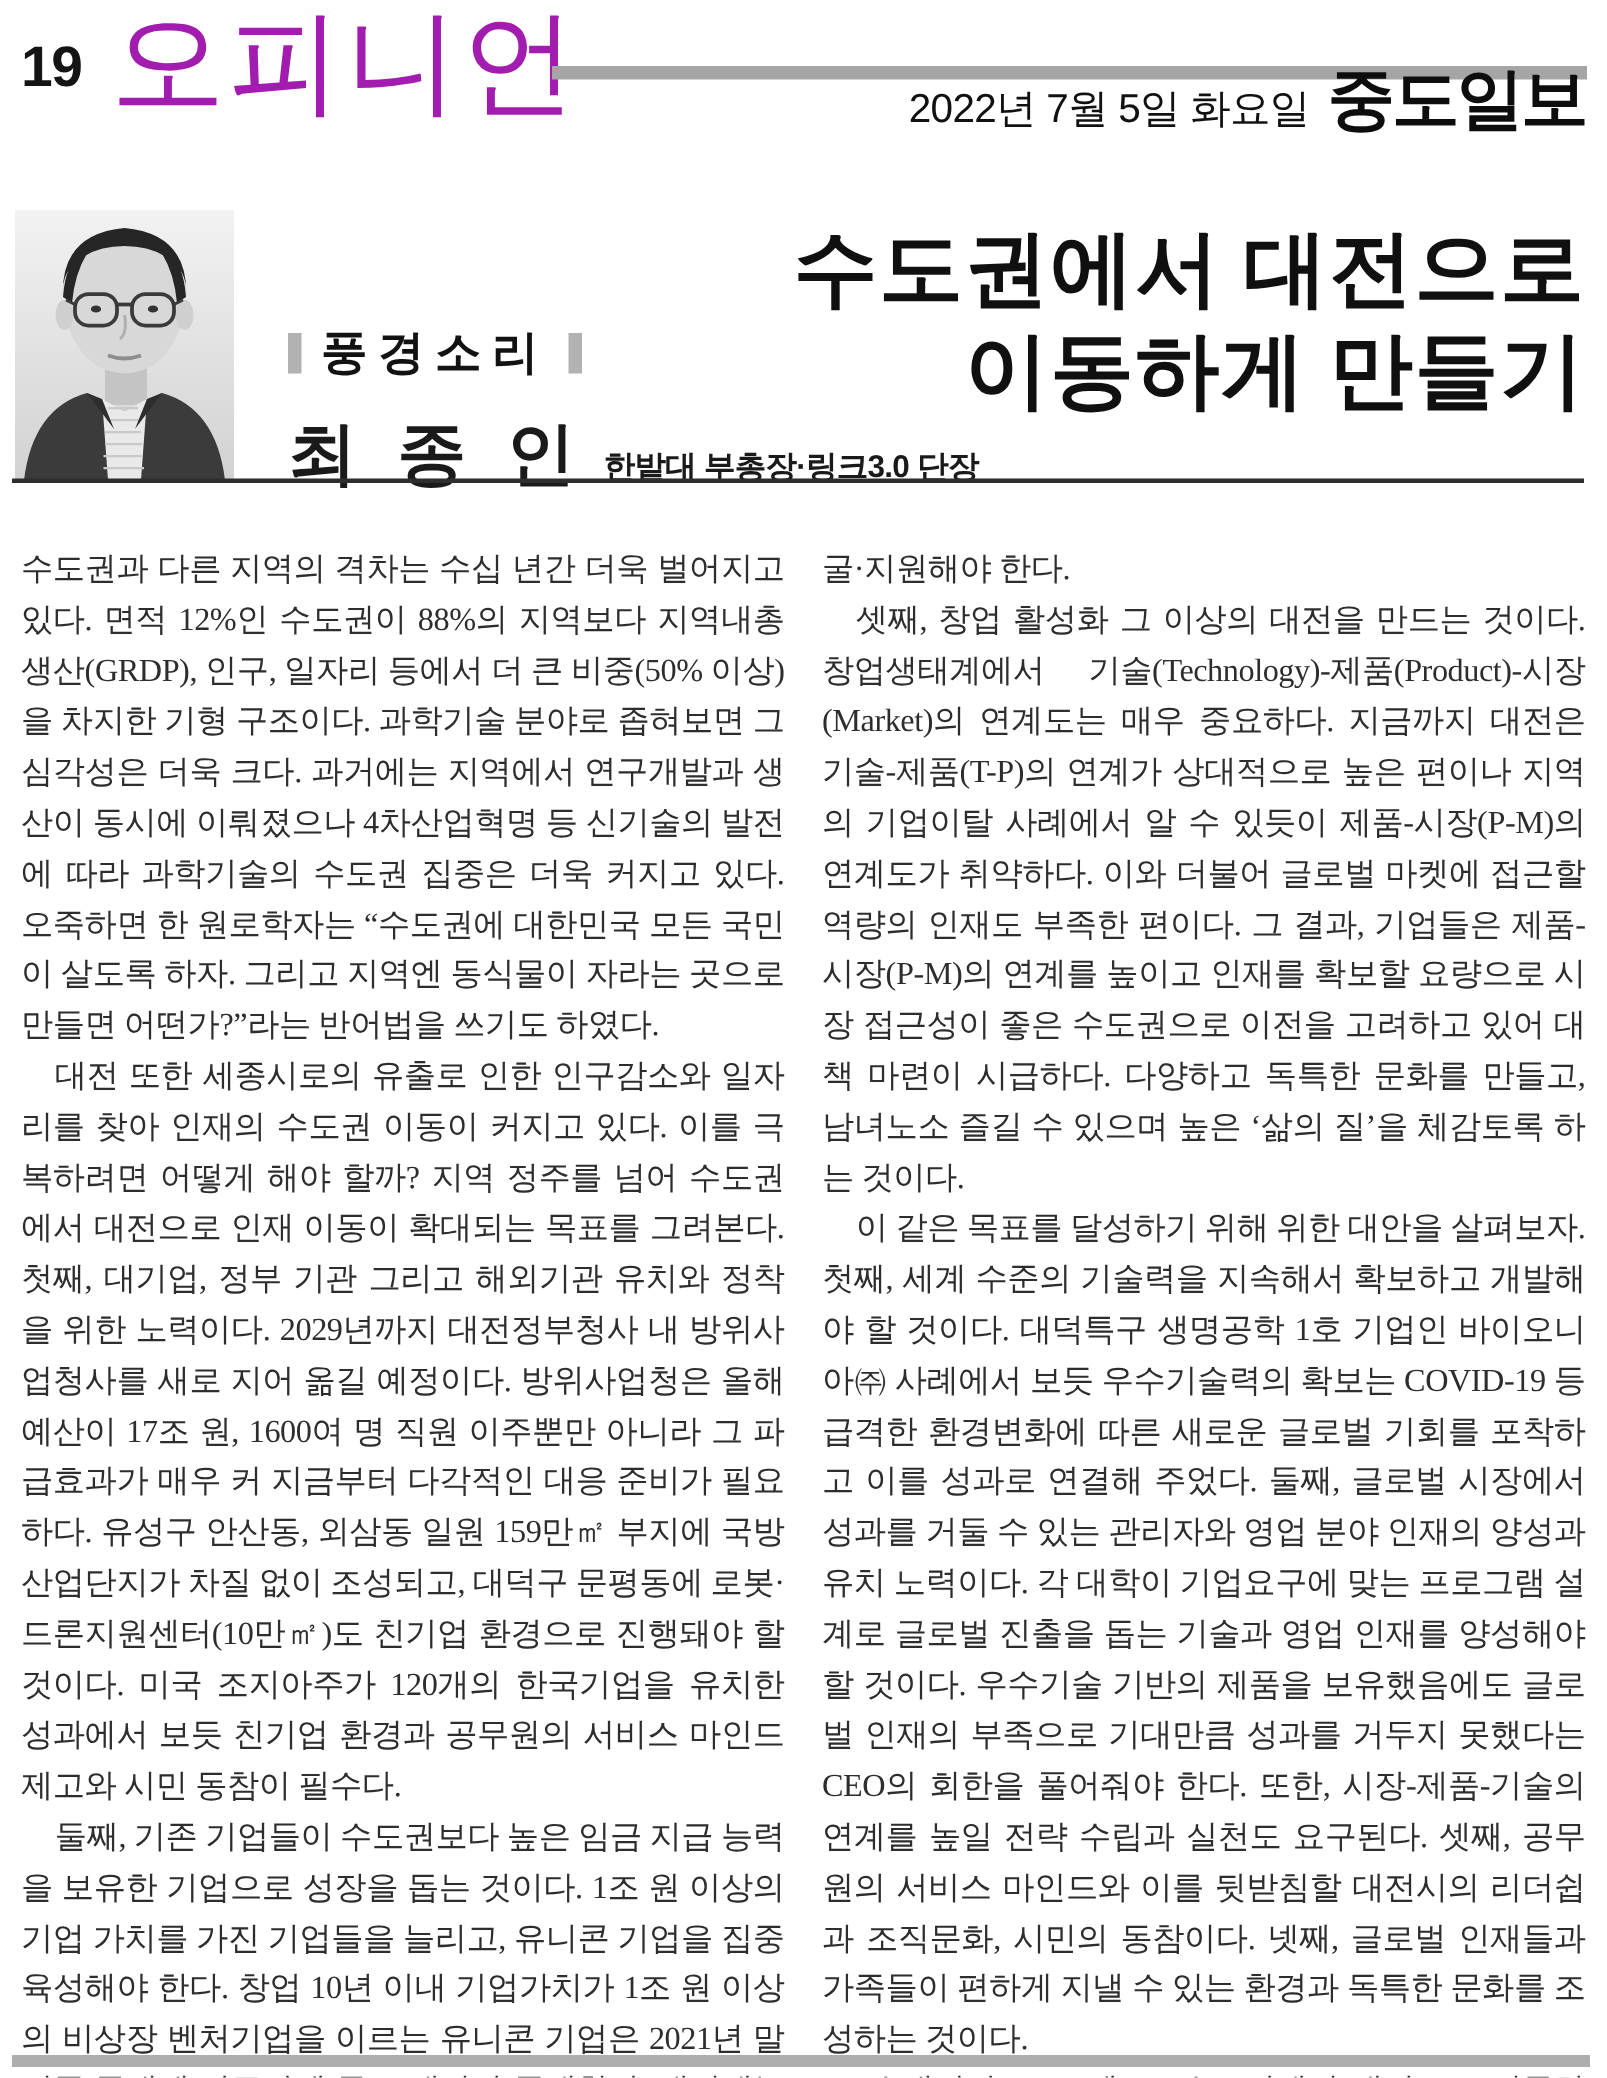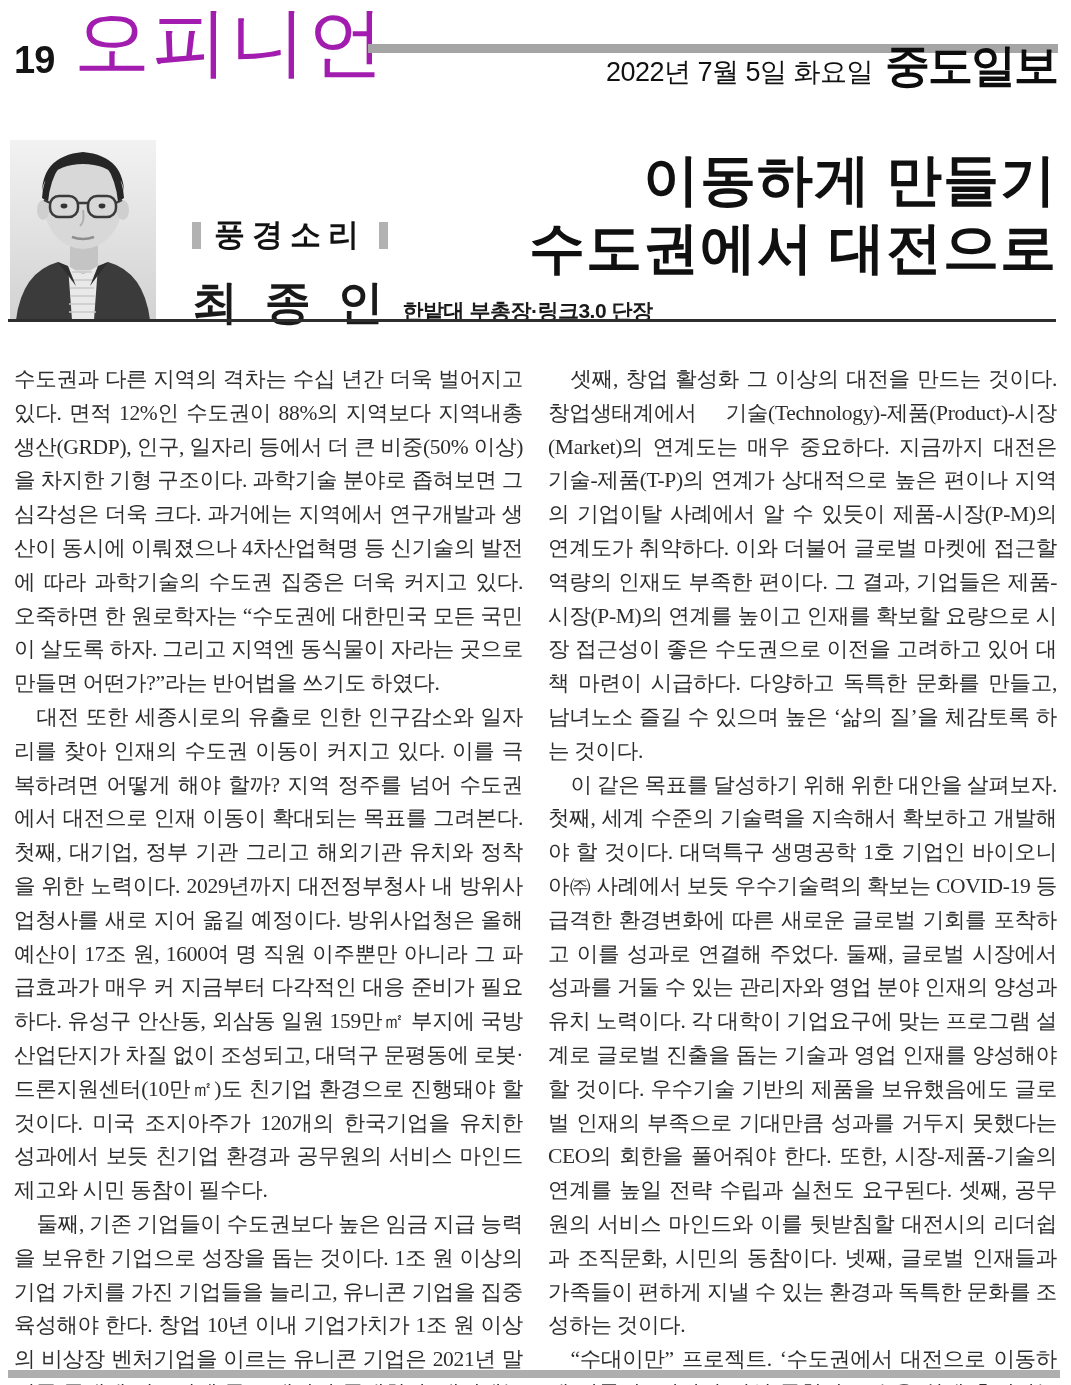--- a/index.html
+++ b/index.html
@@ -4,21 +4,21 @@
 <style>
   html,body{margin:0;padding:0;background:#ffffff;}
   body{
     width:1071px;height:1385px;position:relative;overflow:hidden;
     font-family:"Liberation Serif","DejaVu Serif",serif;
     color:#222;
     -webkit-font-smoothing:antialiased;
   }
   
   .page-number{
-    position:absolute;left:14px;top:39px;
+    position:absolute;left:14px;top:24px;
     font-family:"Liberation Sans","DejaVu Sans",sans-serif;
     font-size:38px;font-weight:700;color:#141414;letter-spacing:-1px;
   }
   .section-title{
     position:absolute;left:74px;top:0px;
     font-family:"Liberation Sans","DejaVu Sans",sans-serif;
     font-size:76px;font-weight:500;color:#a21caf;letter-spacing:2px;
     line-height:1.1;
   }
   .header-rule{
@@ -139,31 +139,32 @@
   <span class="column-name">풍경소리</span>
   <span class="badge-bar"></span>
 </div>
 
 <div class="author-row">
   <span class="author-name">최 종 인</span>
   <span class="author-title">한밭대 부총장·링크3.0 단장</span>
 </div>
 
 <div class="headline">
+  <div>수도권에서 대전으로</div>
   <div>이동하게 만들기</div>
-  <div>수도권에서 대전으로</div>
 </div>
 
 <div class="byline-rule"></div>
 
 <div class="article-col col-left">
   <p>수도권과 다른 지역의 격차는 수십 년간 더욱 벌어지고 있다. 면적 12%인 수도권이 88%의 지역보다 지역내총생산(GRDP), 인구, 일자리 등에서 더 큰 비중(50% 이상)을 차지한 기형 구조이다. 과학기술 분야로 좁혀보면 그 심각성은 더욱 크다. 과거에는 지역에서 연구개발과 생산이 동시에 이뤄졌으나 4차산업혁명 등 신기술의 발전에 따라 과학기술의 수도권 집중은 더욱 커지고 있다. 오죽하면 한 원로학자는 “수도권에 대한민국 모든 국민이 살도록 하자. 그리고 지역엔 동식물이 자라는 곳으로 만들면 어떤가?”라는 반어법을 쓰기도 하였다.</p>
   <p class="indent">대전 또한 세종시로의 유출로 인한 인구감소와 일자리를 찾아 인재의 수도권 이동이 커지고 있다. 이를 극복하려면 어떻게 해야 할까? 지역 정주를 넘어 수도권에서 대전으로 인재 이동이 확대되는 목표를 그려본다. 첫째, 대기업, 정부 기관 그리고 해외기관 유치와 정착을 위한 노력이다. 2029년까지 대전정부청사 내 방위사업청사를 새로 지어 옮길 예정이다. 방위사업청은 올해 예산이 17조 원, 1600여 명 직원 이주뿐만 아니라 그 파급효과가 매우 커 지금부터 다각적인 대응 준비가 필요하다. 유성구 안산동, 외삼동 일원 159만㎡ 부지에 국방산업단지가 차질 없이 조성되고, 대덕구 문평동에 로봇·드론지원센터(10만㎡)도 친기업 환경으로 진행돼야 할 것이다. 미국 조지아주가 120개의 한국기업을 유치한 성과에서 보듯 친기업 환경과 공무원의 서비스 마인드 제고와 시민 동참이 필수다.</p>
   <p class="indent">둘째, 기존 기업들이 수도권보다 높은 임금 지급 능력을 보유한 기업으로 성장을 돕는 것이다. 1조 원 이상의 기업 가치를 가진 기업들을 늘리고, 유니콘 기업을 집중 육성해야 한다. 창업 10년 이내 기업가치가 1조 원 이상의 비상장 벤처기업을 이르는 유니콘 기업은 2021년 말 기준 국내에 당근마켓 등 18개사가 존재한다. 대전에는 아직 유니콘 기업은 없지만, 예비 유니콘 기업으로 플라즈맵, 트위니, 엔솔바이오 등이 있으며, 지속해서 유니콘 기업 후보군을 발</p>
 </div>
 
 <div class="article-col col-right">
+  <p>굴·지원해야 한다.</p>
   <p class="indent">셋째, 창업 활성화 그 이상의 대전을 만드는 것이다. 창업생태계에서 기술(Technology)-제품(Product)-시장(Market)의 연계도는 매우 중요하다. 지금까지 대전은 기술-제품(T-P)의 연계가 상대적으로 높은 편이나 지역의 기업이탈 사례에서 알 수 있듯이 제품-시장(P-M)의 연계도가 취약하다. 이와 더불어 글로벌 마켓에 접근할 역량의 인재도 부족한 편이다. 그 결과, 기업들은 제품-시장(P-M)의 연계를 높이고 인재를 확보할 요량으로 시장 접근성이 좋은 수도권으로 이전을 고려하고 있어 대책 마련이 시급하다. 다양하고 독특한 문화를 만들고, 남녀노소 즐길 수 있으며 높은 ‘삶의 질’을 체감토록 하는 것이다.</p>
   <p class="indent">이 같은 목표를 달성하기 위해 위한 대안을 살펴보자. 첫째, 세계 수준의 기술력을 지속해서 확보하고 개발해야 할 것이다. 대덕특구 생명공학 1호 기업인 바이오니아㈜ 사례에서 보듯 우수기술력의 확보는 COVID-19 등 급격한 환경변화에 따른 새로운 글로벌 기회를 포착하고 이를 성과로 연결해 주었다. 둘째, 글로벌 시장에서 성과를 거둘 수 있는 관리자와 영업 분야 인재의 양성과 유치 노력이다. 각 대학이 기업요구에 맞는 프로그램 설계로 글로벌 진출을 돕는 기술과 영업 인재를 양성해야 할 것이다. 우수기술 기반의 제품을 보유했음에도 글로벌 인재의 부족으로 기대만큼 성과를 거두지 못했다는 CEO의 회한을 풀어줘야 한다. 또한, 시장-제품-기술의 연계를 높일 전략 수립과 실천도 요구된다. 셋째, 공무원의 서비스 마인드와 이를 뒷받침할 대전시의 리더쉽과 조직문화, 시민의 동참이다. 넷째, 글로벌 인재들과 가족들이 편하게 지낼 수 있는 환경과 독특한 문화를 조성하는 것이다.</p>
   <p class="indent">“수대이만” 프로젝트. ‘수도권에서 대전으로 이동하게 만들기” 이것이 지역 균형의 모습을 쉽게 측정하는 한 가지 방법이 아닐까? 수도권에서 대전으로 일자리를 찾아오게 만든 기업에 유무형의 큰 인센티브를 부여하자. 높은 명예와 함께!</p>
 </div>
 
 <div class="footer-rule"></div>
 
 </body></html>

